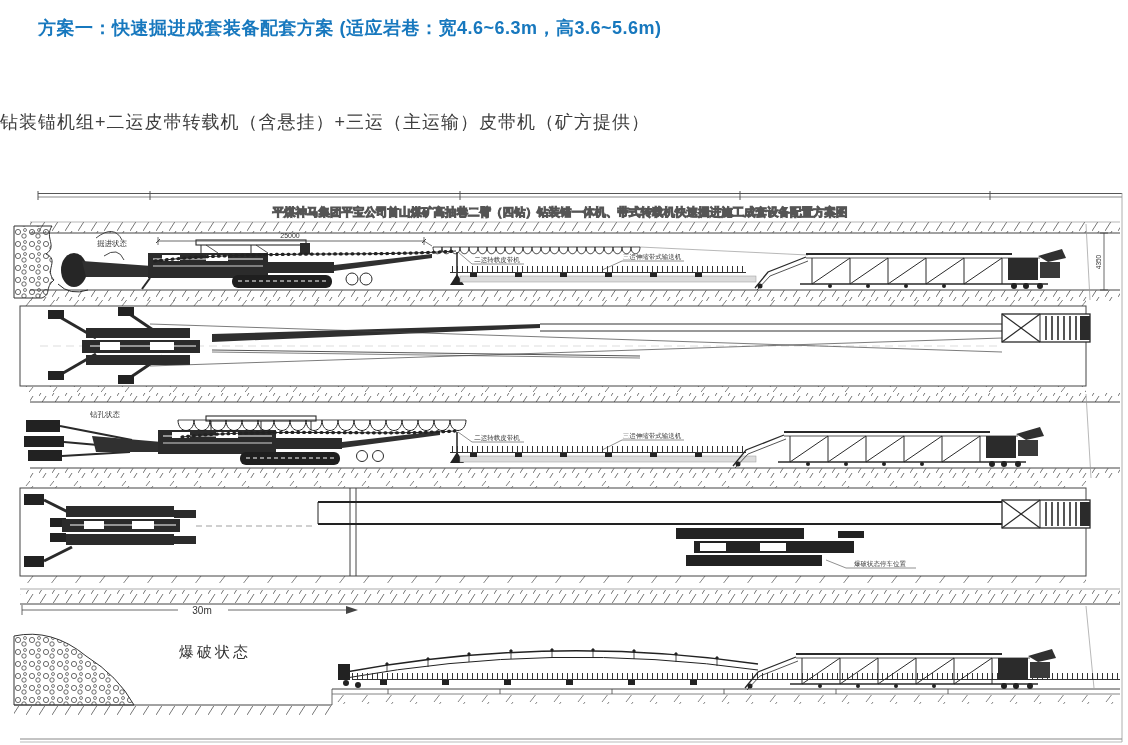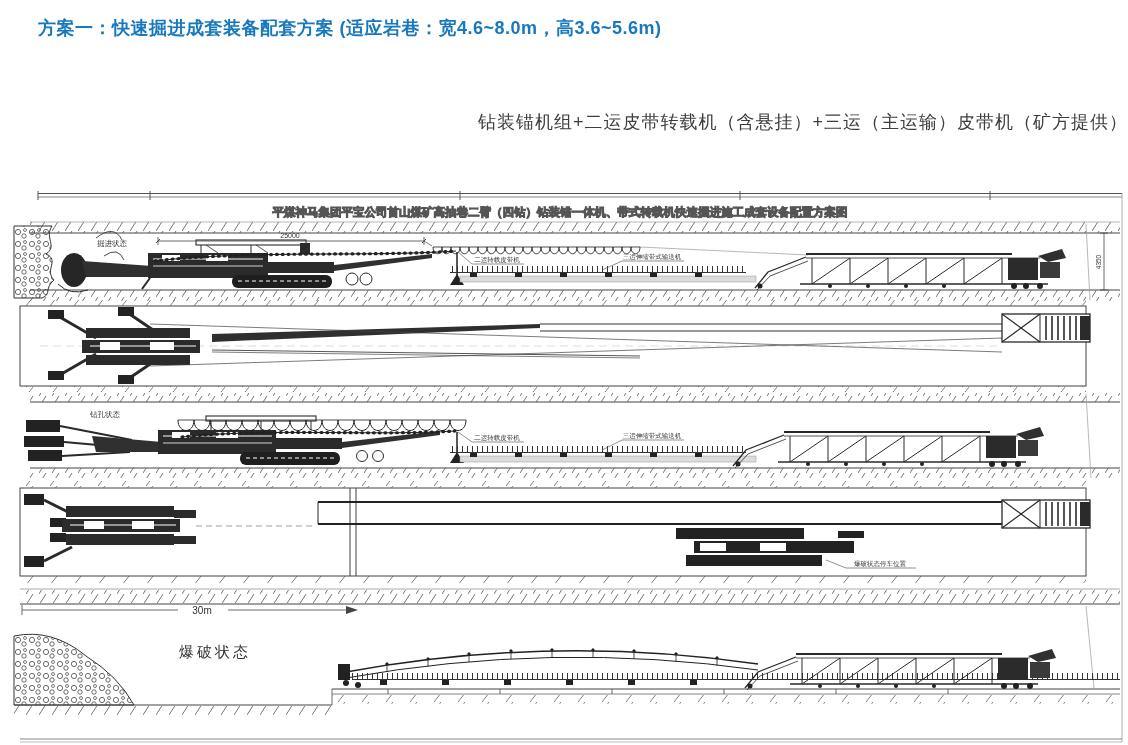--- a/index.html
+++ b/index.html
@@ -1,28 +1,28 @@
 <!DOCTYPE html>
 <html><head>
 <meta charset="utf-8">
 <style>
   html,body{margin:0;padding:0;background:#fff;}
   body{width:1128px;height:745px;position:relative;overflow:hidden;
        font-family:"Liberation Sans",sans-serif;}
   .page-title{position:absolute;left:38px;top:16px;font-size:18px;font-weight:bold;
        color:#1778be;letter-spacing:.5px;white-space:nowrap;}
-  .page-subtitle{position:absolute;top:110px;left:0;width:100%;text-align:right;
+  .page-subtitle{position:absolute;top:110px;left:0;width:100%;text-align:left;
        font-size:18px;color:#3d3d3d;letter-spacing:1px;white-space:nowrap;}
   svg.drawing{position:absolute;left:0;top:0;}
   svg text{font-family:"Liberation Sans",sans-serif;fill:#333;}
 </style>
 </head>
 <body>
 
-<div class="page-title">方案一：快速掘进成套装备配套方案 (适应岩巷：宽4.6~8.0m，高3.6~5.6m)</div>
+<div class="page-title">方案一：快速掘进成套装备配套方案 (适应岩巷：宽4.6~6.3m，高3.6~5.6m)</div>
 <div class="page-subtitle">钻装锚机组+二运皮带转载机（含悬挂）+三运（主运输）皮带机（矿方提供）</div>
 
 <svg class="drawing" width="1128" height="745" viewBox="0 0 1128 745">
 <defs>
   <pattern id="hatch" patternUnits="userSpaceOnUse" width="13" height="11">
     <line x1="0" y1="11" x2="7" y2="0" stroke="#666" stroke-width="0.9"></line>
   </pattern>
   <pattern id="hatchS" patternUnits="userSpaceOnUse" width="24" height="9">
     <line x1="2" y1="9" x2="9" y2="0" stroke="#777" stroke-width="0.9"></line>
   </pattern>

